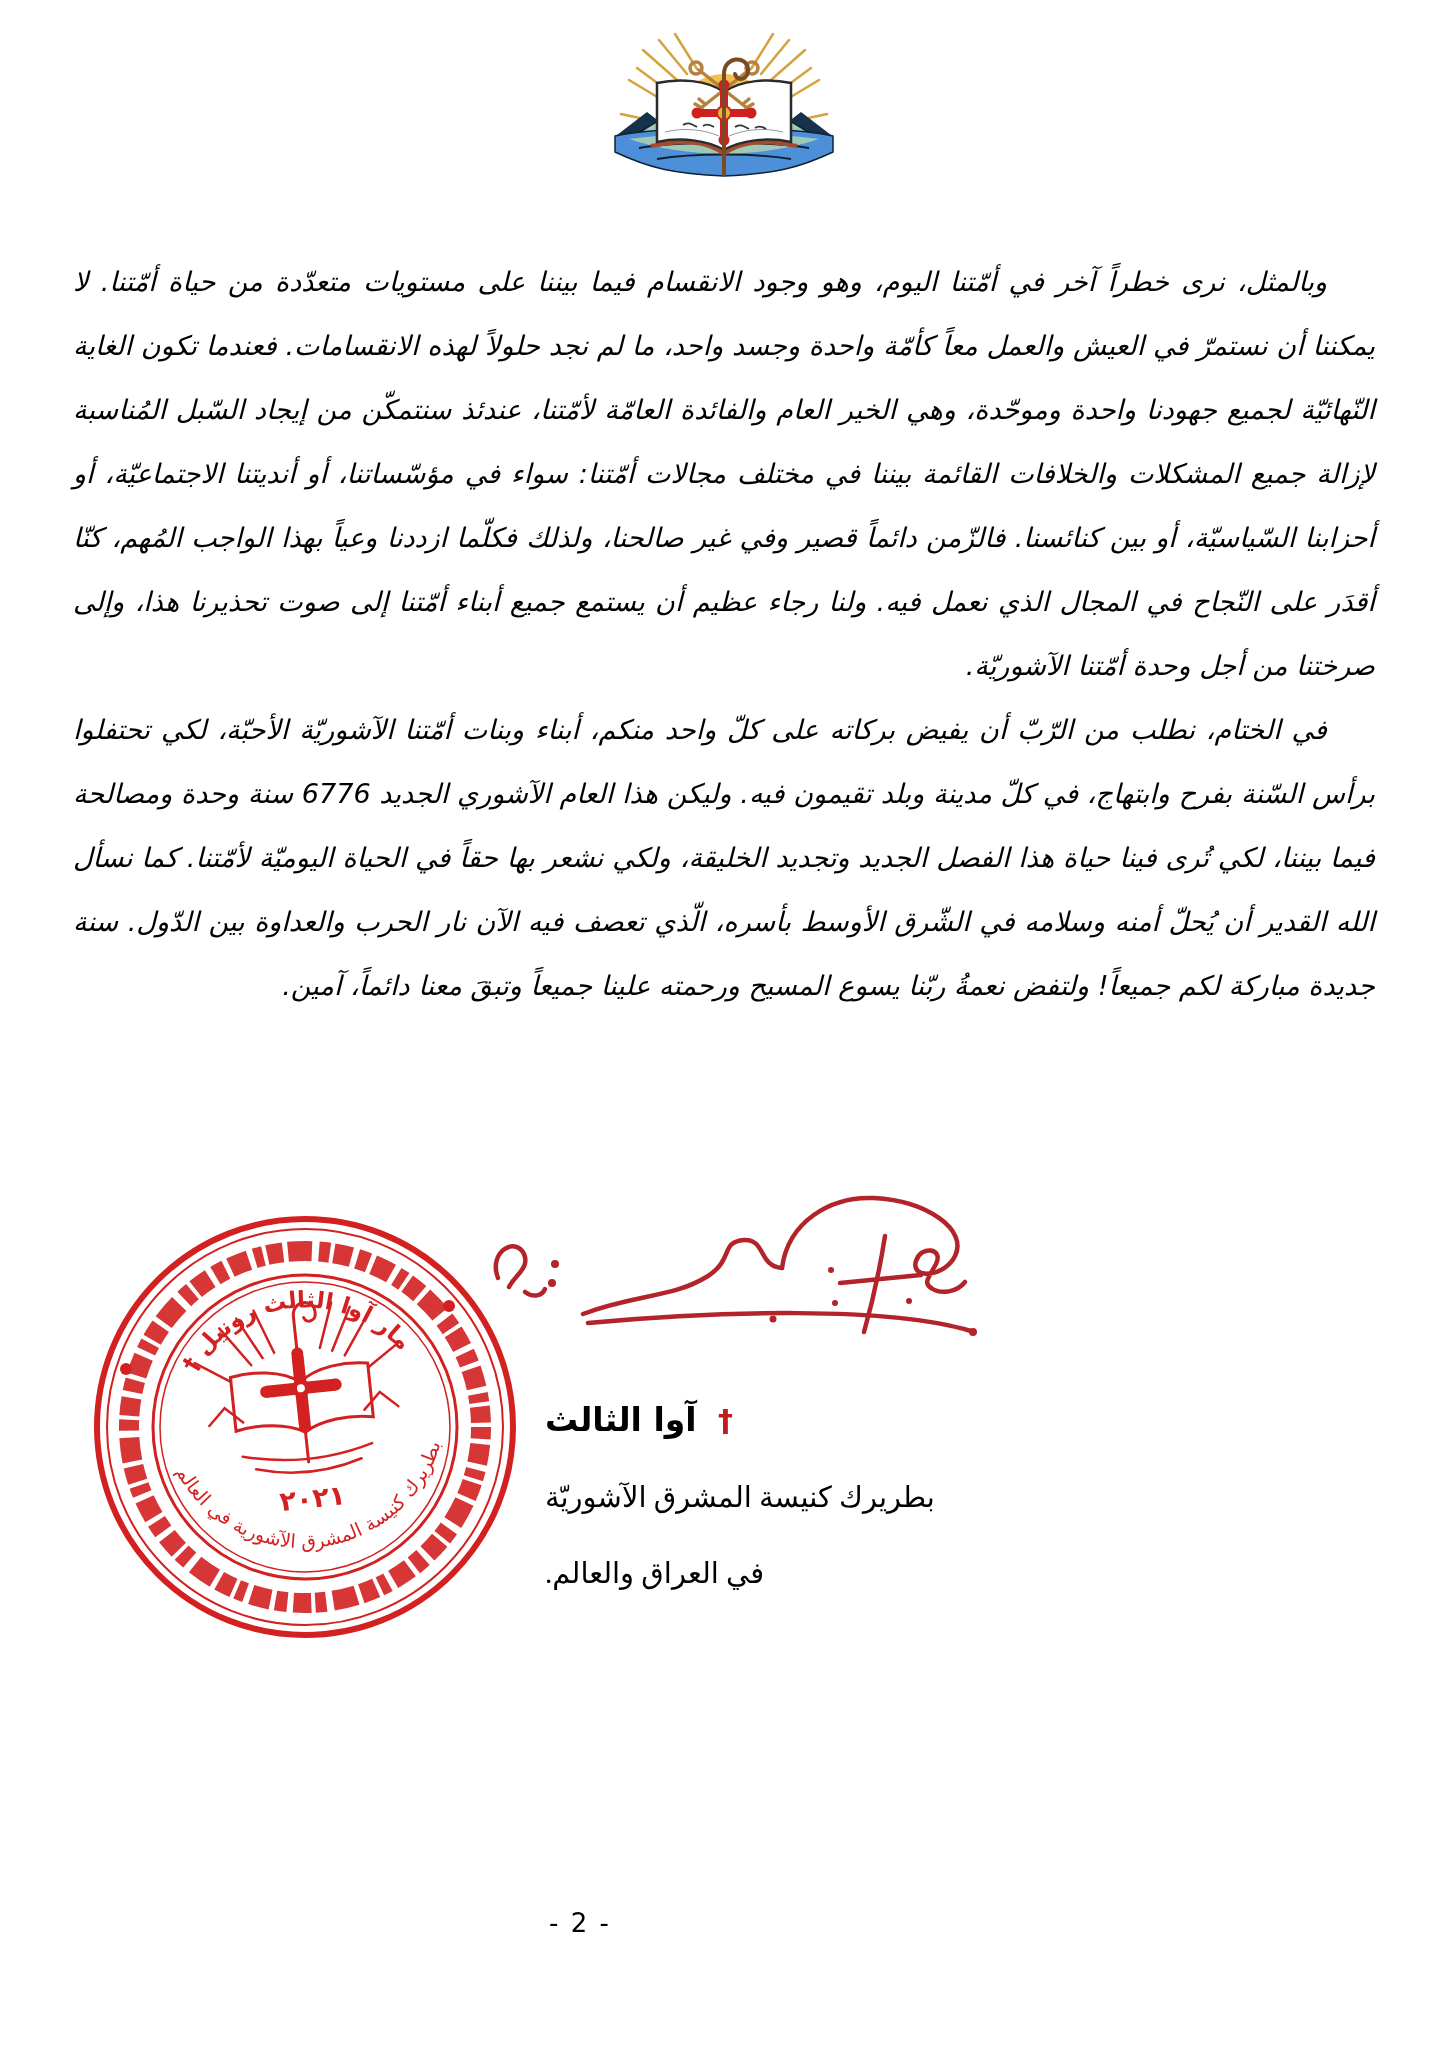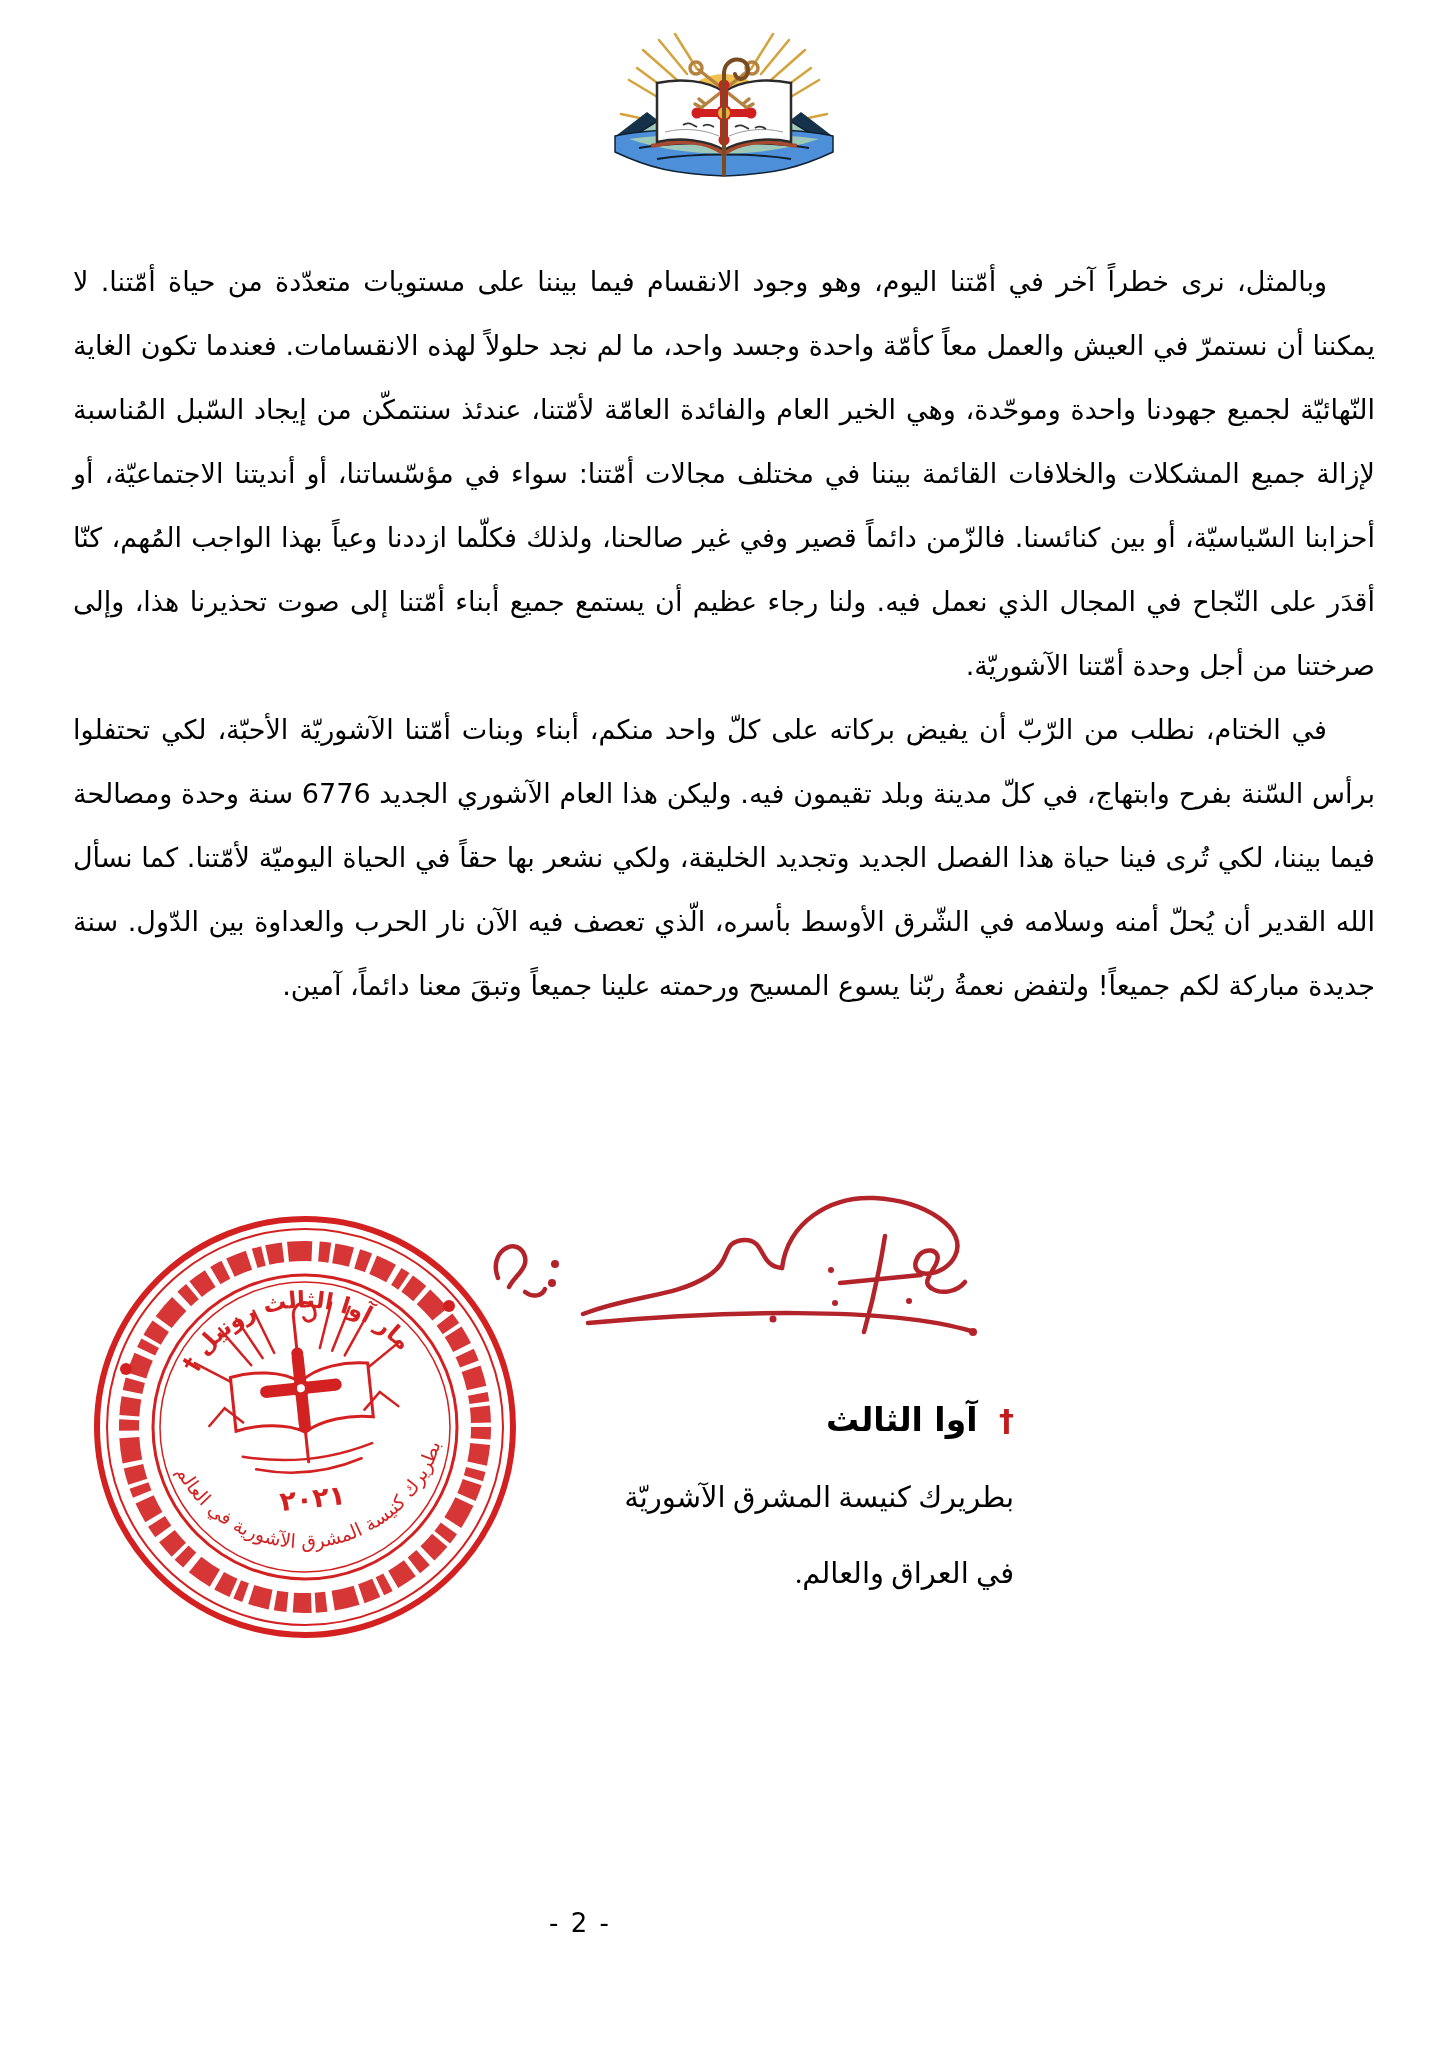--- a/index.html
+++ b/index.html
@@ -15,34 +15,34 @@
   .letter-body{
     position:absolute;
     top:250px;
     left:73px;
     width:1302px;
     direction:rtl;
     font-size:27px;
     line-height:64px;
     text-align:justify;
   }
-  .letter-body p{margin:0;text-indent:48px;}
+  .letter-body p{margin:0;text-indent:48px;font-style:italic;}
   .dateline{
     margin-top:56px;
     text-align:center;
     text-indent:0;
     font-size:27px;
   }
   
   .sig-svg{position:absolute;left:468px;top:1182px;}
   .seal-svg{position:absolute;left:90px;top:1212px;}
   .sig-block{
     position:absolute;
-    left:514px;top:1382px;width:500px;
-    direction:rtl;text-align:right;
+    left:545px;top:1382px;width:500px;
+    direction:rtl;text-align:left;
     line-height:76px;
   }
   .sig-name{font-size:33px;font-weight:bold;}
   .sig-cross{color:#c21d1d;font-weight:bold;font-size:30px;padding-left:10px;}
   .sig-title{font-size:29px;font-family:Liberation Serif, serif;}
   
   .footer-page{
     position:absolute;
     top:1908px;left:498px;width:164px;
     text-align:center;font-size:26px;

